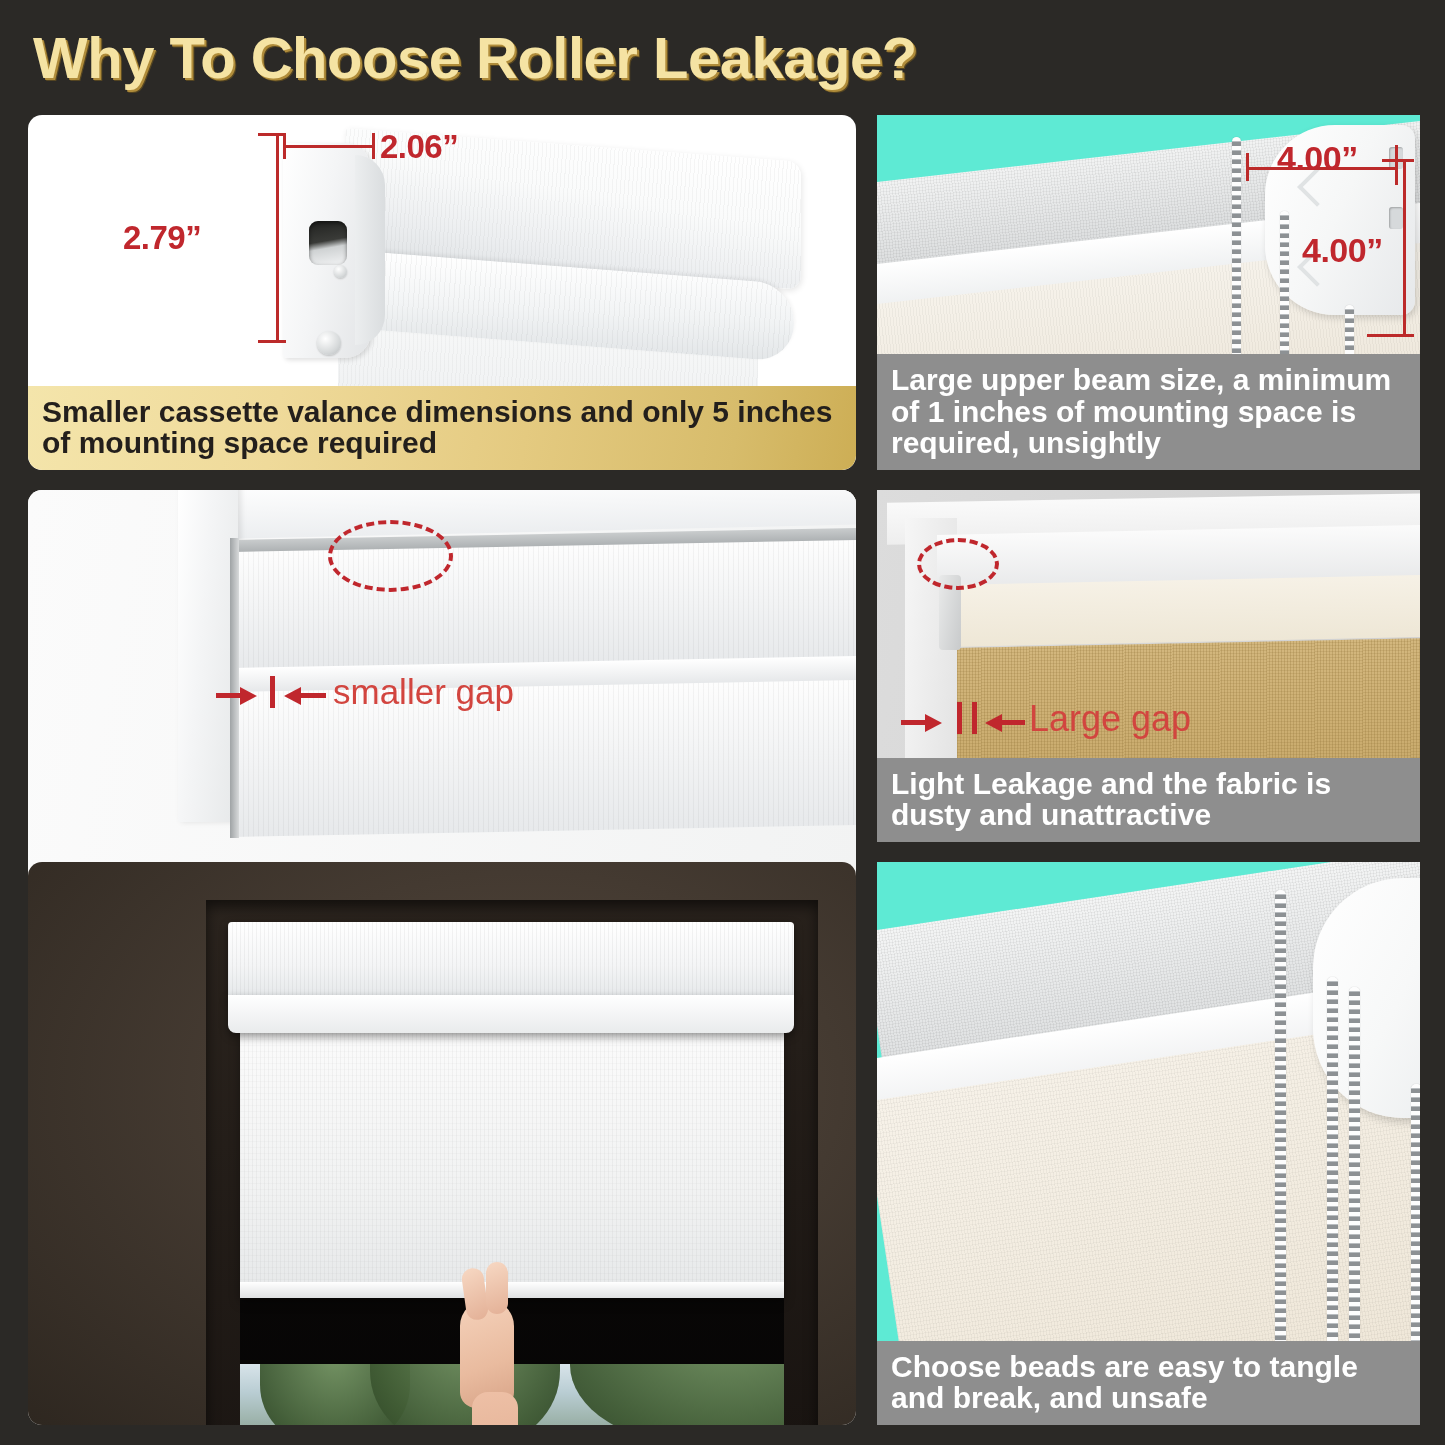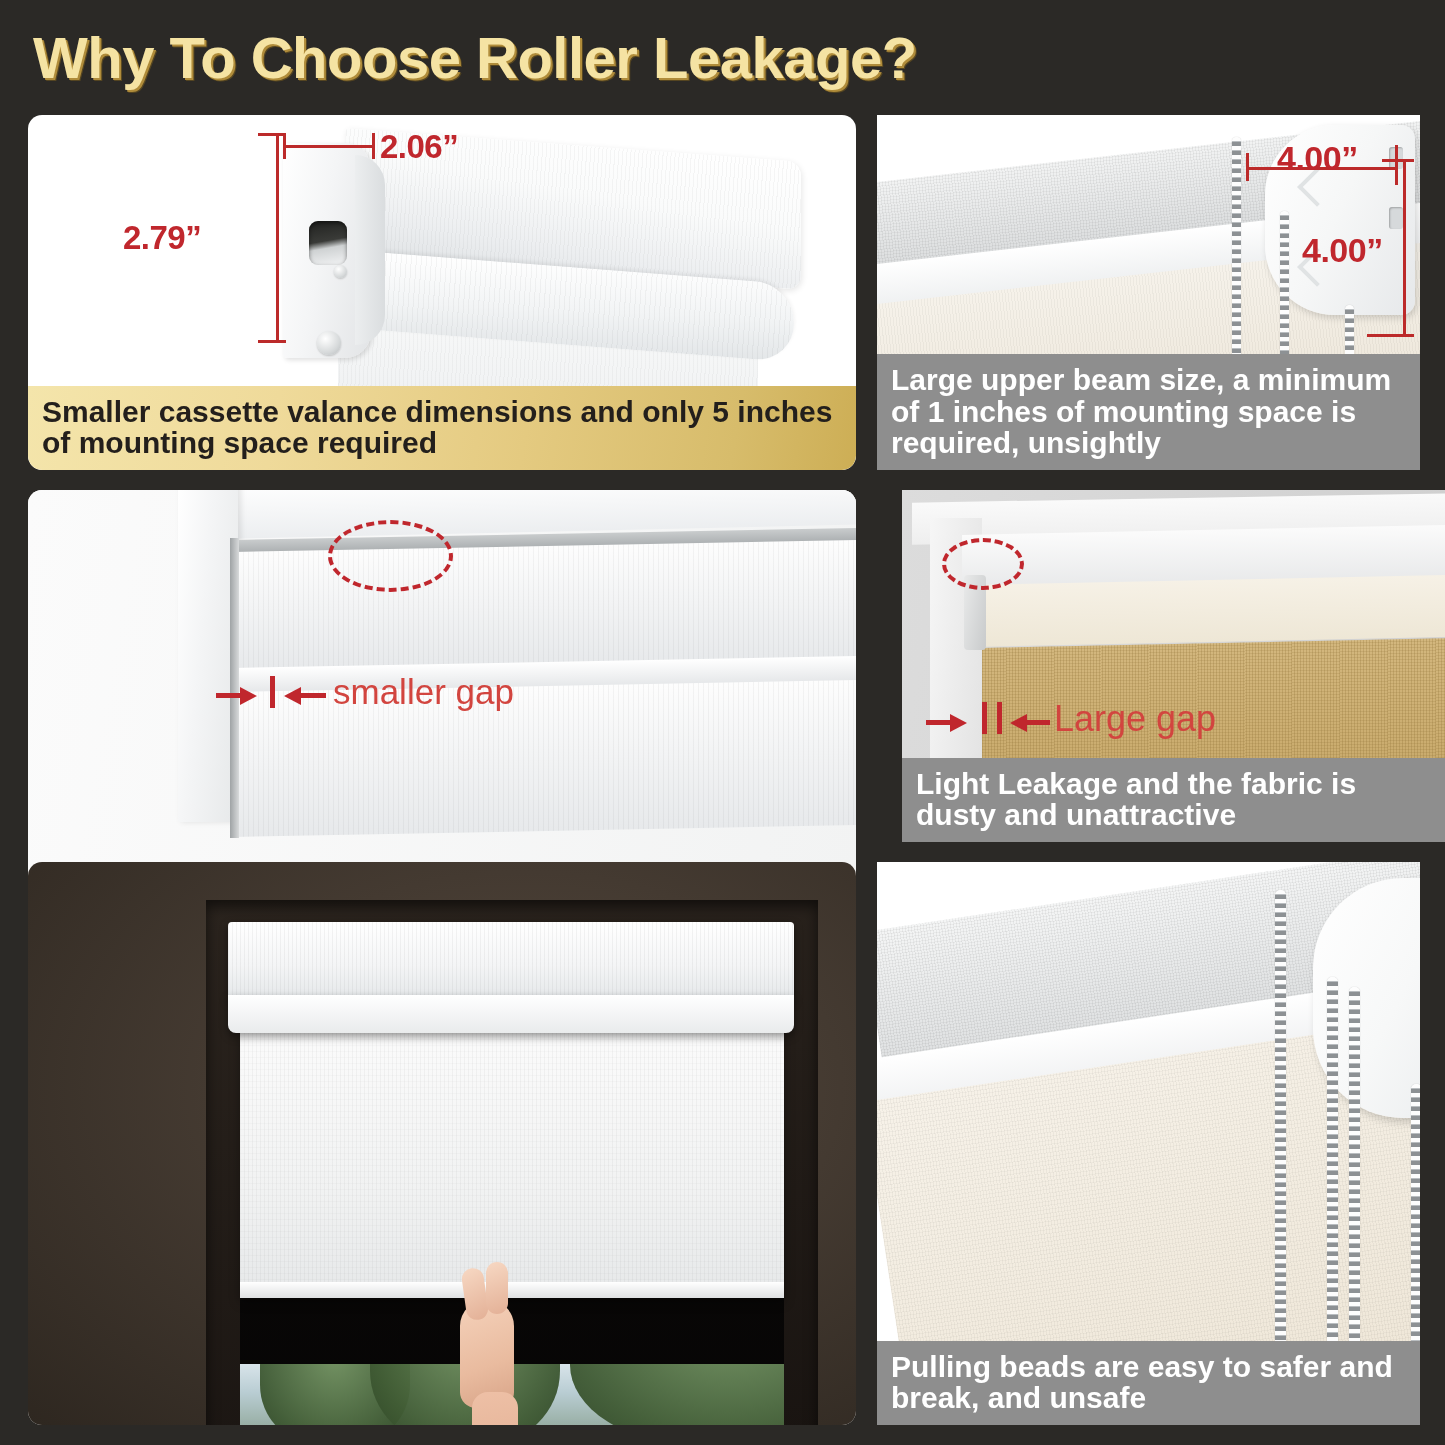--- a/index.html
+++ b/index.html
@@ -17,21 +17,21 @@
     position:absolute; left:33px; top:24px;
     font-size:58px; font-weight:bold; letter-spacing:-0.5px;
     color:#f5e3a3;
     text-shadow:2px 2px 0 #b08c3a, 3px 3px 0 rgba(120,92,30,.55);
     white-space:nowrap;
   }
 
   
   .panel { position:absolute; overflow:hidden; }
   .panel-good { border-radius:14px; background:#fff; }
-  .panel-bad  { background:#ffffff;padding-left:40px; }
+  .panel-bad  { background:#5eead4;padding-left:40px; }
 
   .stage { position:absolute; left:0; top:0; width:100%; height:100%; overflow:hidden; }
 
   
   .cap {
     position:absolute; left:0; bottom:0; width:100%;
     padding:10px 14px 12px 14px;
     font-weight:bold; line-height:1.04;
     z-index:40;
   }
@@ -389,21 +389,21 @@
 
     <div class="arrow-r" style="left:212px; top:197px;"></div>
     <div class="arrow-tail" style="left:188px; top:203px; width:28px;"></div>
     <div style="position:absolute; left:242px; top:186px; width:5px; height:32px; background:#c0272d; z-index:26;"></div>
     <div class="arrow-l" style="left:256px; top:197px;"></div>
     <div class="arrow-tail" style="left:270px; top:203px; width:28px;"></div>
     <div class="gap-txt" style="left:305px; top:182px; font-size:35px;">smaller gap</div>
   </div>
 </div>
 
-<div class="panel panel-bad" style="left:902px; top:490px; width:543px; height:352px;">
+<div class="panel panel-bad" style="left:877px; top:490px; width:543px; height:352px;">
   <div class="stage">
     <div class="p4-wall"></div>
     <div style="position:absolute; left:10px; top:8px; right:-8px; height:42px;
                 background:linear-gradient(180deg,#fafafa,#eeeeee); transform:skewY(-1deg);"></div>
     <div class="p4-jamb"></div>
     <div class="p4-headrail"></div>
     <div class="p4-valance"></div>
     <div class="p4-fabric"></div>
     <div class="p4-bracket"></div>
 
@@ -460,14 +460,14 @@
     <div class="bead-chain" style="left:472px; top:125px; height:400px; width:11px;"></div>
     <div class="bead-chain" style="left:534px; top:222px; height:300px; width:11px;"></div>
 
     <div class="p6-cap">
       <div class="notch" style="top:28px; right:16px; width:18px; height:28px;"></div>
       <div class="notch" style="top:98px; right:16px; width:18px; height:28px;"></div>
       <div class="arrow-emb" style="top:58px; left:52px;"></div>
       <div class="arrow-emb" style="top:160px; left:52px;"></div>
     </div>
   </div>
-  <div class="cap cap-gray" style="font-size:30px;">Pulling beads are easy to safer and break, and unsafe</div>
+  <div class="cap cap-gray" style="font-size:30px;">Choose beads are easy to tangle and break, and unsafe</div>
 </div>
 
 </body></html>

